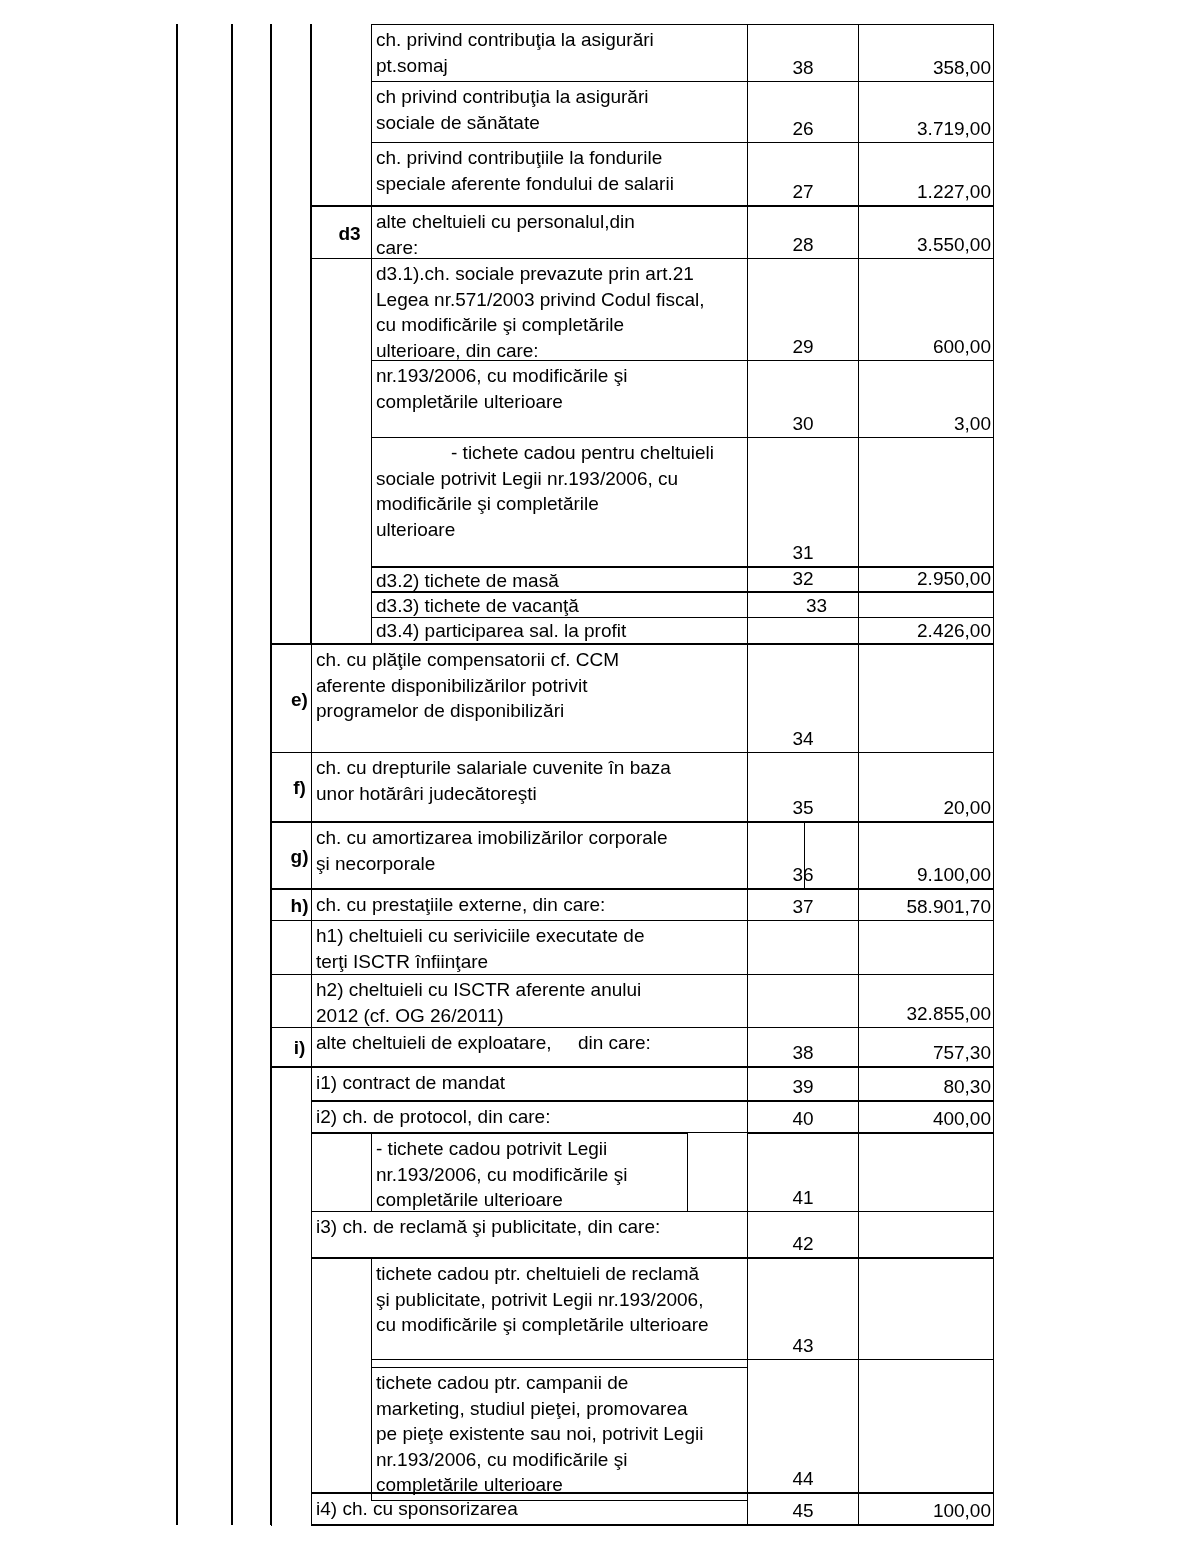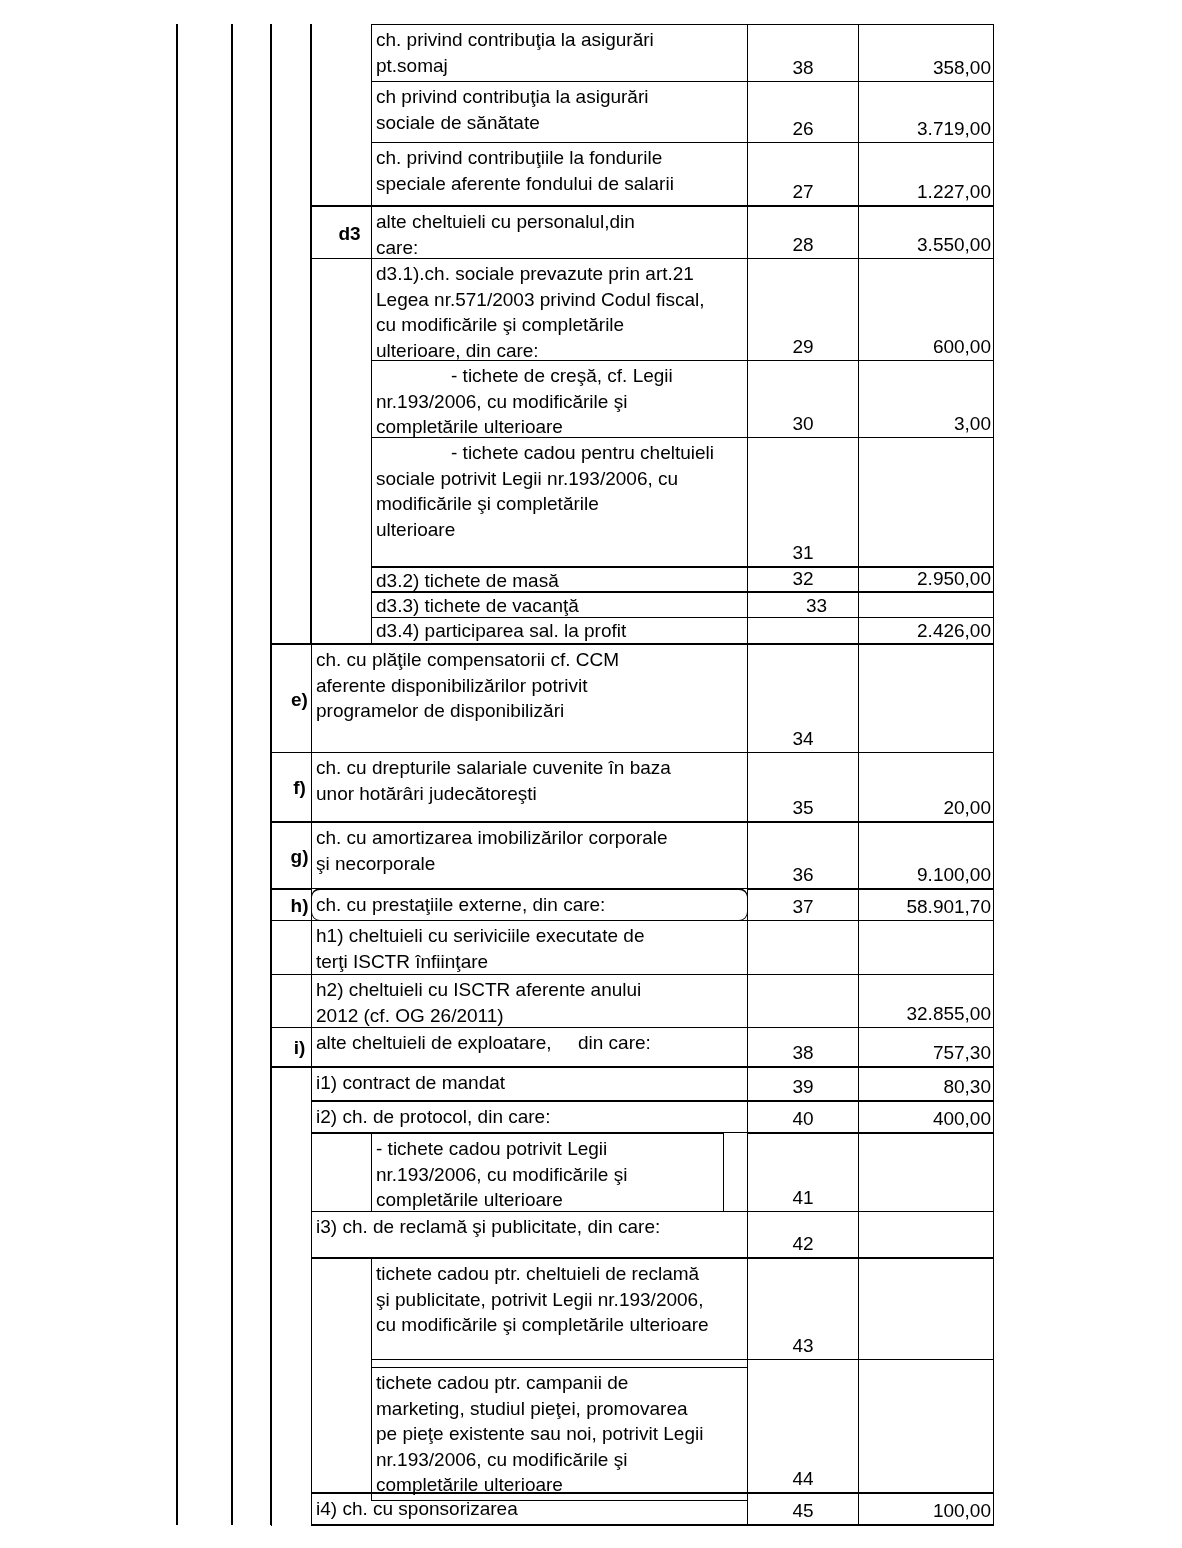--- a/index.html
+++ b/index.html
@@ -49,21 +49,20 @@
 <div class="cell" style="left:311px;top:258px;width:61px;height:386px;"></div>
 
 <div class="cell txt-block" style="left:371px;top:258px;width:377px;height:103px;"><span class="b">d3.1)</span><span>.ch. sociale prevazute prin art.21
 Legea nr.571/2003 privind Codul fiscal,
 cu modificările şi completările
 ulterioare, din care:</span></div>
 <div class="cell num" style="left:747px;top:258px;width:112px;height:103px;">29</div>
 <div class="cell val" style="left:858px;top:258px;width:136px;height:103px;">600,00</div>
 
 <div class="cell" style="left:371px;top:360px;width:377px;height:78px;">
-    <div class="ind">- tichete de creşă,  cf. Legii</div>
     <div class="txt-block">nr.193/2006, cu  modificările şi
 completările   ulterioare</div>
   </div>
 <div class="cell num" style="left:747px;top:360px;width:112px;height:78px;">30</div>
 <div class="cell val" style="left:858px;top:360px;width:136px;height:78px;">3,00</div>
 
 <div class="cell" style="left:371px;top:437px;width:377px;height:130px;">
     <div class="ind">- tichete cadou pentru cheltuieli</div>
     <div class="txt-block">sociale potrivit   Legii nr.193/2006, cu
 modificările şi completările
@@ -91,27 +90,27 @@
 <div class="cell num thick-t" style="left:747px;top:643px;width:112px;height:110px;">34</div>
 <div class="cell val thick-t" style="left:858px;top:643px;width:136px;height:110px;"></div>
 
 <div class="cell lbl" style="left:271px;top:752px;width:41px;height:70px;">f)</div>
 <div class="cell txt-block b" style="left:311px;top:752px;width:437px;height:70px;">ch. cu drepturile  salariale cuvenite în baza
 unor hotărâri judecătoreşti</div>
 <div class="cell num" style="left:747px;top:752px;width:112px;height:70px;">35</div>
 <div class="cell val" style="left:858px;top:752px;width:136px;height:70px;">20,00</div>
 
 <div class="cell lbl thick-t" style="left:271px;top:821px;width:41px;height:68px;">g)</div>
-<div class="cell txt-block b thick-t" style="left:311px;top:821px;width:437px;height:68px;">ch. cu amortizarea imobilizărilor corporale
+<div class="cell txt-block b thick-t" style="left:311px;top:821px;width:494px;height:68px;">ch. cu amortizarea imobilizărilor corporale
 şi necorporale</div>
 <div class="cell num thick-t" style="left:747px;top:821px;width:112px;height:68px;">36</div>
 <div class="cell val thick-t" style="left:858px;top:821px;width:136px;height:68px;">9.100,00</div>
 
 <div class="cell lbl thick-t" style="left:271px;top:888px;width:41px;height:33px;">h)</div>
-<div class="cell thick-t" style="left:311px;top:888px;width:437px;height:33px;border-radius:9px;"><span class="b">ch. cu prestaţiile externe,</span><span> din care:</span></div>
+<div class="cell thick-t" style="left:311px;top:888px;width:437px;height:33px;"><span class="b">ch. cu prestaţiile externe,</span><span> din care:</span></div>
 <div class="cell num thick-t" style="left:747px;top:888px;width:112px;height:33px;">37</div>
 <div class="cell val thick-t" style="left:858px;top:888px;width:136px;height:33px;">58.901,70</div>
 
 <div class="cell" style="left:271px;top:920px;width:41px;height:55px;"></div>
 <div class="cell txt-block b" style="left:311px;top:920px;width:437px;height:55px;">h1) cheltuieli cu seriviciile executate de
 terţi ISCTR  înfiinţare</div>
 <div class="cell num" style="left:747px;top:920px;width:112px;height:55px;"></div>
 <div class="cell val" style="left:858px;top:920px;width:136px;height:55px;"></div>
 
 <div class="cell" style="left:271px;top:974px;width:41px;height:54px;"></div>
@@ -129,21 +128,21 @@
 
 <div class="cell thick-t" style="left:311px;top:1066px;width:437px;height:35px;"><span class="b">i1)</span><span> contract de mandat</span></div>
 <div class="cell num thick-t" style="left:747px;top:1066px;width:112px;height:35px;">39</div>
 <div class="cell val thick-t" style="left:858px;top:1066px;width:136px;height:35px;">80,30</div>
 
 <div class="cell thick-t" style="left:311px;top:1100px;width:437px;height:33px;"><span class="b">i2)</span><span> ch. de protocol, din care:</span></div>
 <div class="cell num thick-t" style="left:747px;top:1100px;width:112px;height:33px;">40</div>
 <div class="cell val thick-t" style="left:858px;top:1100px;width:136px;height:33px;">400,00</div>
 
 <div class="cell thick-t" style="left:311px;top:1132px;width:61px;height:80px;"></div>
-<div class="cell txt-block thick-t" style="left:371px;top:1132px;width:353px;height:80px;"> - tichete cadou potrivit Legii
+<div class="cell txt-block thick-t" style="left:371px;top:1132px;width:317px;height:80px;"> - tichete cadou potrivit Legii
 nr.193/2006, cu modificările şi
 completările ulterioare</div>
 <div class="cell num thick-t" style="left:747px;top:1132px;width:112px;height:80px;">41</div>
 <div class="cell val thick-t" style="left:858px;top:1132px;width:136px;height:80px;"></div>
 
 <div class="cell" style="left:311px;top:1211px;width:437px;height:47px;"><span class="b">i3)</span><span> ch. de reclamă şi  publicitate, din care:</span></div>
 <div class="cell num" style="left:747px;top:1211px;width:112px;height:47px;">42</div>
 <div class="cell val" style="left:858px;top:1211px;width:136px;height:47px;"></div>
 
 <div class="cell thick-t" style="left:311px;top:1257px;width:61px;height:236px;"></div>

